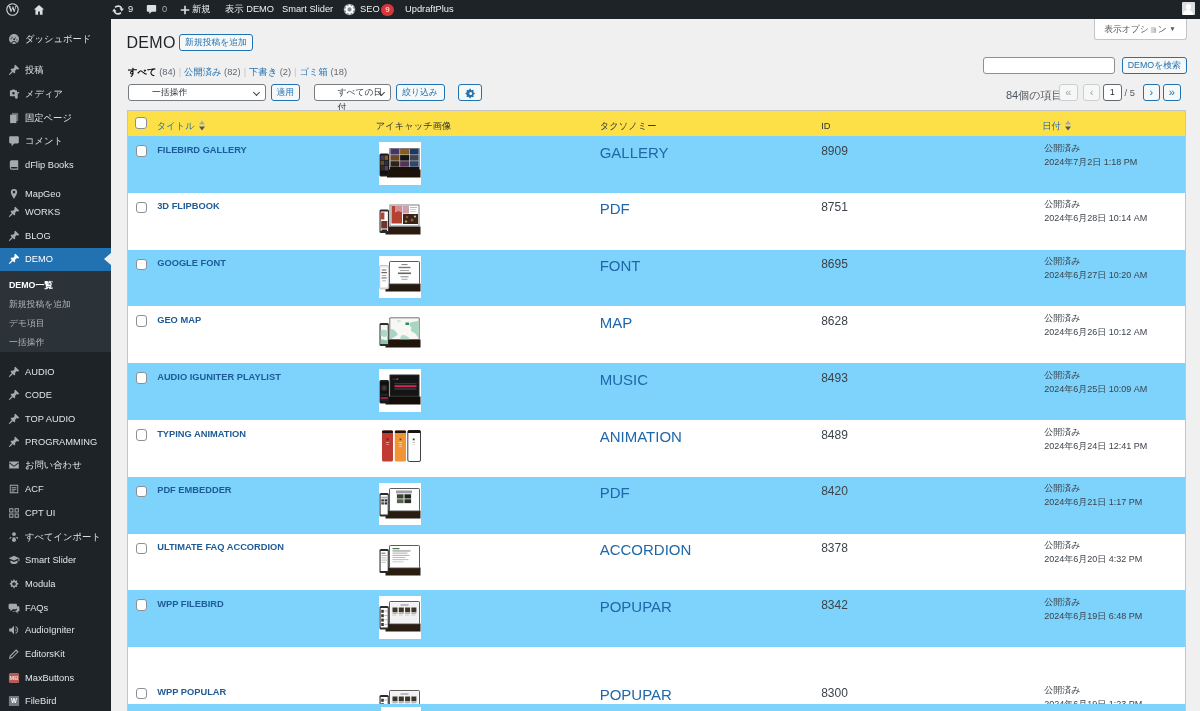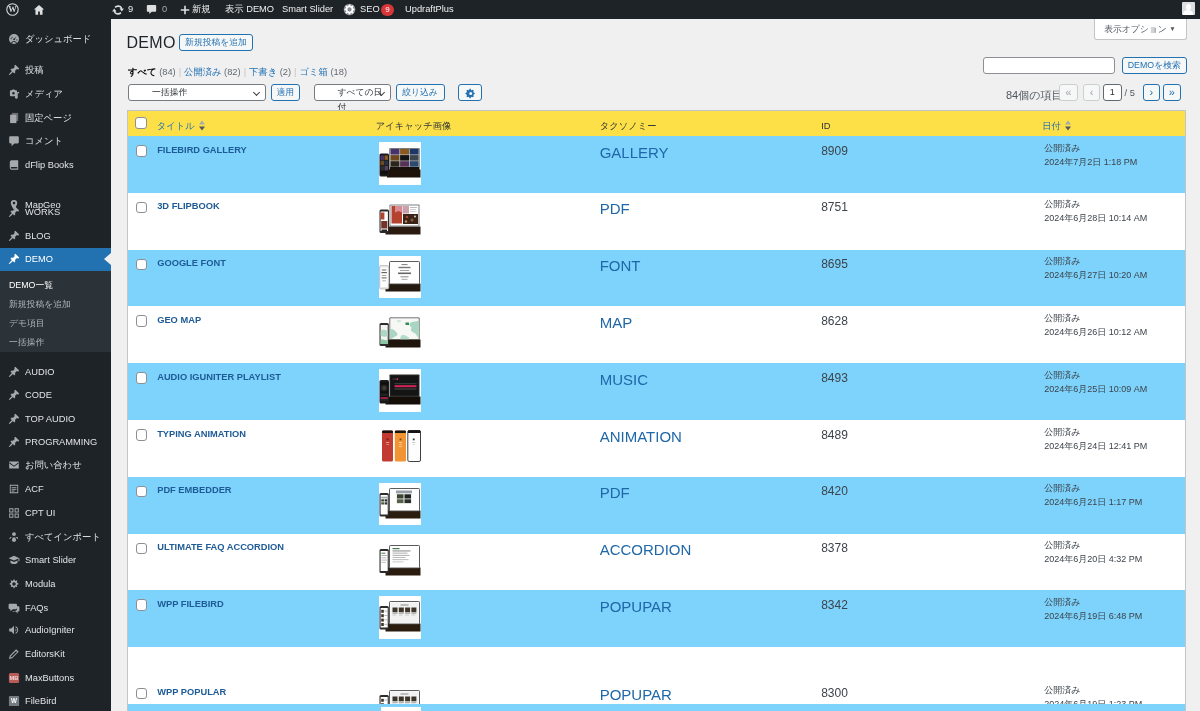--- a/index.html
+++ b/index.html
@@ -12,21 +12,21 @@
 
 #sidebar{position:absolute;top:19px;left:0;width:111px;height:692px;background:#1d2327;z-index:50}
 .mi{position:absolute;left:0;width:111px;height:24px}
 .mi .lab{position:absolute;left:25px;top:50%;transform:translateY(-50%);font-size:9.3px;color:#e2e4e7;white-space:nowrap}
 .mi svg{position:absolute;left:8px;top:50%;transform:translateY(-50%);width:12px;height:12px;fill:#a7aaad}
 .mi.cur{background:#2271b1}
 .mi.cur .lab{color:#fff}
 .mi.cur svg{fill:#fff}
 #submenu{position:absolute;left:0;top:251.5px;width:111px;height:81px;background:#2c3338}
 .smi{position:absolute;left:9px;font-size:8.8px;color:#b0b5ba;white-space:nowrap;transform:translateY(-50%)}
-.smi.on{color:#fff;font-weight:normal}
+.smi.on{color:#fff;font-weight:bold}
 #cur-arrow{position:absolute;top:253px;left:104px;width:0;height:0;border-top:6.5px solid transparent;border-bottom:6.5px solid transparent;border-right:7px solid #f0f0f1;z-index:55}
 
 #content{position:absolute;left:111px;top:19px;width:1089px;height:692px;background:#f0f0f1}
 h1{position:absolute;left:15.5px;top:15px;font-size:16px;font-weight:400;color:#1d2327;letter-spacing:.3px}
 .btn{display:inline-block;border:1px solid #2271b1;background:#f6f7f7;color:#2271b1;border-radius:3px;font-size:8.8px;text-align:center}
 #addnew{position:absolute;left:68px;top:15px;width:74px;height:17px;line-height:15px}
 #views{position:absolute;left:17px;top:47px;font-size:9.3px;color:#646970;white-space:nowrap}
 #views b{color:#000;font-weight:bold}
 #views a{color:#2271b1;text-decoration:none}
 #views .sep{color:#c3c4c7;padding:0 3px}
@@ -132,21 +132,21 @@
         <path d="M4 2h12c1.1 0 2 .9 2 2v8c0 1.1-.9 2-2 2h-5.4L6 18.6V14H4c-1.1 0-2-.9-2-2V4c0-1.1.9-2 2-2z"></path>
       </svg>
       <span class="lab">コメント</span>
     </div>
   <div class="mi" style="top:133.8px">
       <svg viewBox="0 0 20 20">
         <path d="M6 2h11v16H6a3 3 0 0 1-3-3V5a3 3 0 0 1 3-3zm-.2 11.5c-.7 0-1.3.6-1.3 1.3s.6 1.2 1.3 1.2h9.7v-2.5H5.8z"></path>
       </svg>
       <span class="lab">dFlip Books</span>
     </div>
-  <div class="mi" style="top:174px">
+  <div class="mi" style="top:163px">
       <svg viewBox="0 0 20 20">
         <path d="M10 1.5a5.3 5.3 0 0 1 5.3 5.3c0 3.6-5.3 11.7-5.3 11.7S4.7 10.4 4.7 6.8A5.3 5.3 0 0 1 10 1.5zm0 3.1a2.2 2.2 0 1 0 0 4.4 2.2 2.2 0 0 0 0-4.4z"></path>
       </svg>
       <span class="lab">MapGeo</span>
     </div>
   <div class="mi" style="top:181px">
       <svg viewBox="0 0 20 20">
         <path d="M10.44 3.02 12.26 1.2l6.36 6.36-1.82 1.82c-1.05-.68-2.48-.57-3.41.36l-.75.75c-.92.93-1.04 2.35-.35 3.41l-1.83 1.82-2.41-2.41-2.8 2.79c-.42.42-3.38 2.71-3.8 2.29s1.86-3.39 2.28-3.81l2.79-2.79-2.41-2.4 1.83-1.82c1.05.69 2.48.57 3.4-.36l.75-.75c.93-.92 1.04-2.35.36-3.41z"></path>
       </svg>
       <span class="lab">WORKS</span>

